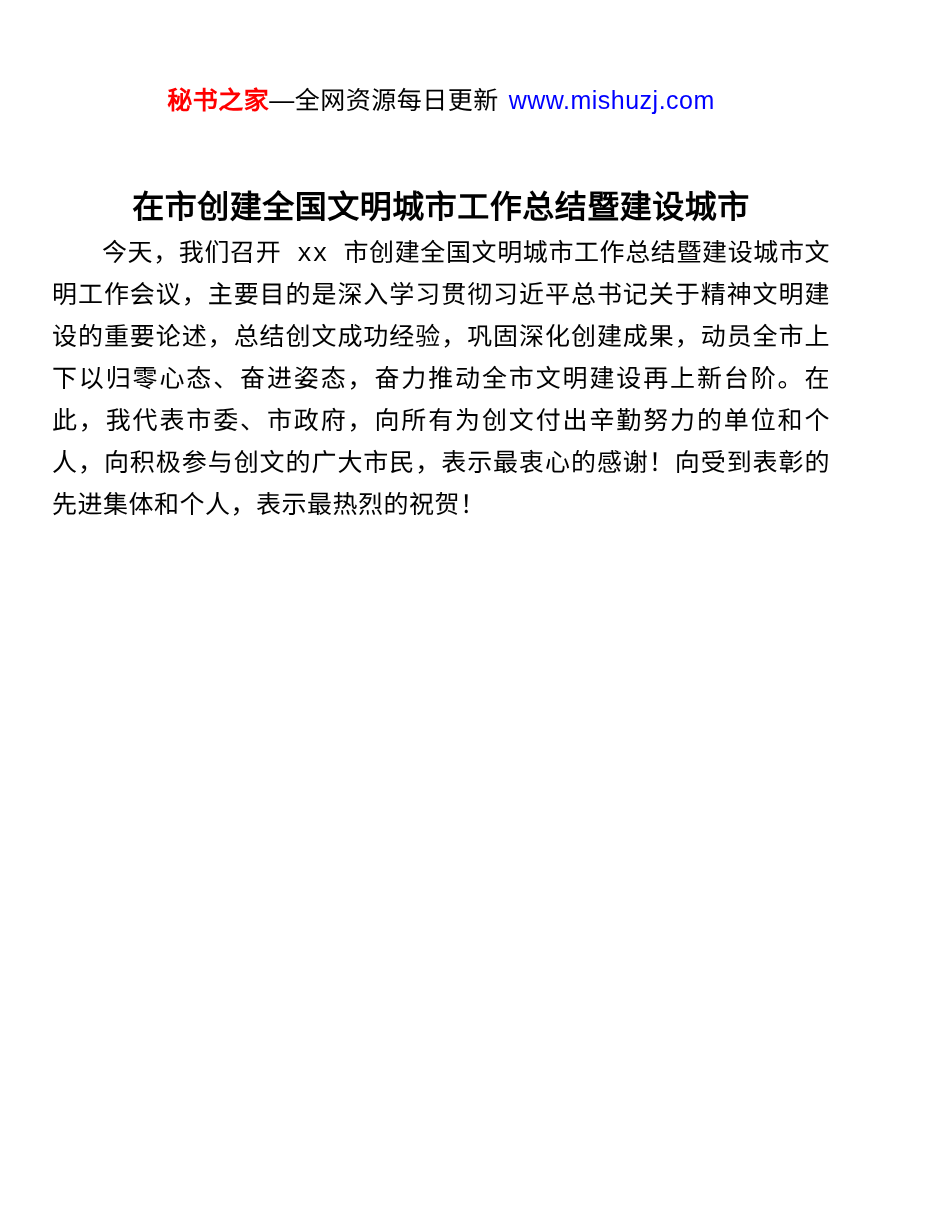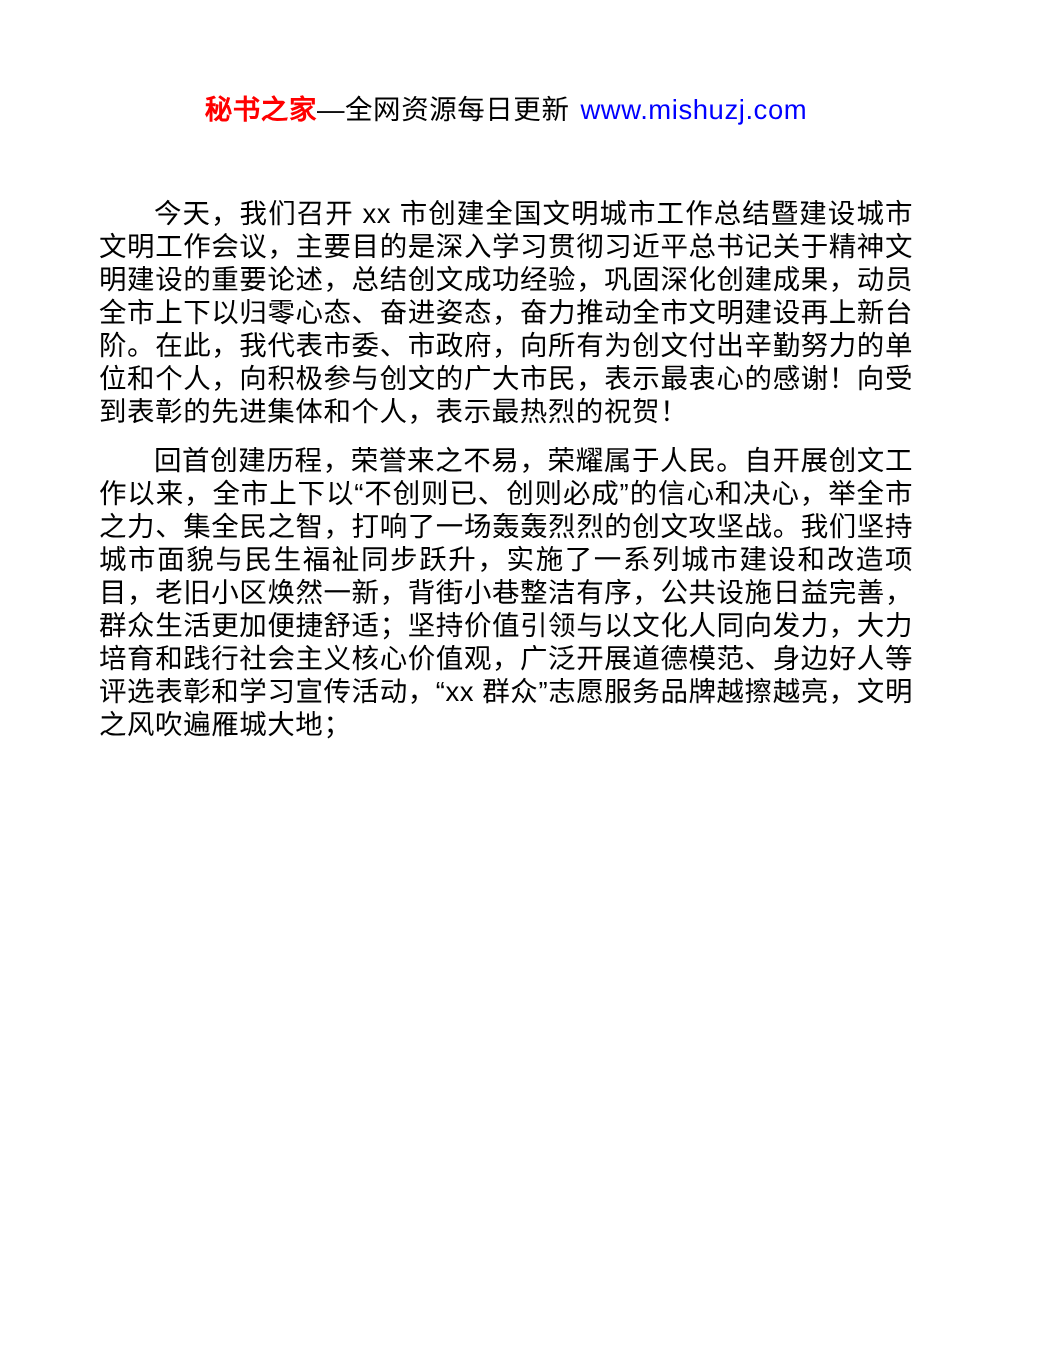--- a/index.html
+++ b/index.html
@@ -8,21 +8,21 @@
     background: #ffffff;
     font-family: "Liberation Sans", "DejaVu Sans", sans-serif;
     color: #000000;
   }
   .page {
     position: relative;
     width: 950px;
     height: 1230px;
     background: #ffffff;
     box-sizing: border-box;
-    padding: 84px 120px 0 90px;
+    padding: 84px 120px 0 52px;
     overflow: hidden;
   }
   .site-header {
     text-align: center;
     font-size: 25px;
     line-height: 33px;
     letter-spacing: 0.5px;
     white-space: nowrap;
   }
   .site-header .brand {
@@ -50,37 +50,38 @@
   }
   .salutation {
     margin: 3px 0 8px 0;
     font-size: 25px;
     line-height: 42px;
     letter-spacing: 0.5px;
   }
   .para {
     margin: 0 0 14px 0;
     font-size: 25px;
-    line-height: 30px;
+    line-height: 42px;
     letter-spacing: 0.5px;
     text-indent: 2em;
     text-align: justify;
     text-justify: inter-ideograph;
+    font-family: Liberation Mono, monospace;
   }
 </style>
 </head>
 <body>
 
 <div class="page">
 
   <div class="site-header">
     <span class="brand">秘书之家</span><span class="tagline">—全网资源每日更新</span><a class="url">www.mishuzj.com</a>
   </div>
 
   <h1 class="doc-title">
+    <span class="title-line">在市创建全国文明城市工作总结暨建设城市</span>
   </h1>
 
 
   <p class="para">今天，我们召开 xx 市创建全国文明城市工作总结暨建设城市文明工作会议，主要目的是深入学习贯彻习近平总书记关于精神文明建设的重要论述，总结创文成功经验，巩固深化创建成果，动员全市上下以归零心态、奋进姿态，奋力推动全市文明建设再上新台阶。在此，我代表市委、市政府，向所有为创文付出辛勤努力的单位和个人，向积极参与创文的广大市民，表示最衷心的感谢！向受到表彰的先进集体和个人，表示最热烈的祝贺！</p>
 
-  <p class="para">回首创建历程，荣誉来之不易，荣耀属于人民。自开展创文工作以来，全市上下以“不创则已、创则必成”的信心和决心，举全市之力、集全民之智，打响了一场轰轰烈烈的创文攻坚战。我们坚持城市面貌与民生福祉同步跃升，实施了一系列城市建设和改造项目，老旧小区焕然一新，背街小巷整洁有序，公共设施日益完善，群众生活更加便捷舒适；坚持价值引领与以文化人同向发力，大力培育和践行社会主义核心价值观，广泛开展道德模范、身边好人等评选表彰和学习宣传活动，“xx 群众”志愿服务品牌越擦越亮，文明之风吹遍雁城大地；</p>
 
 </div>
 
 </body></html>

